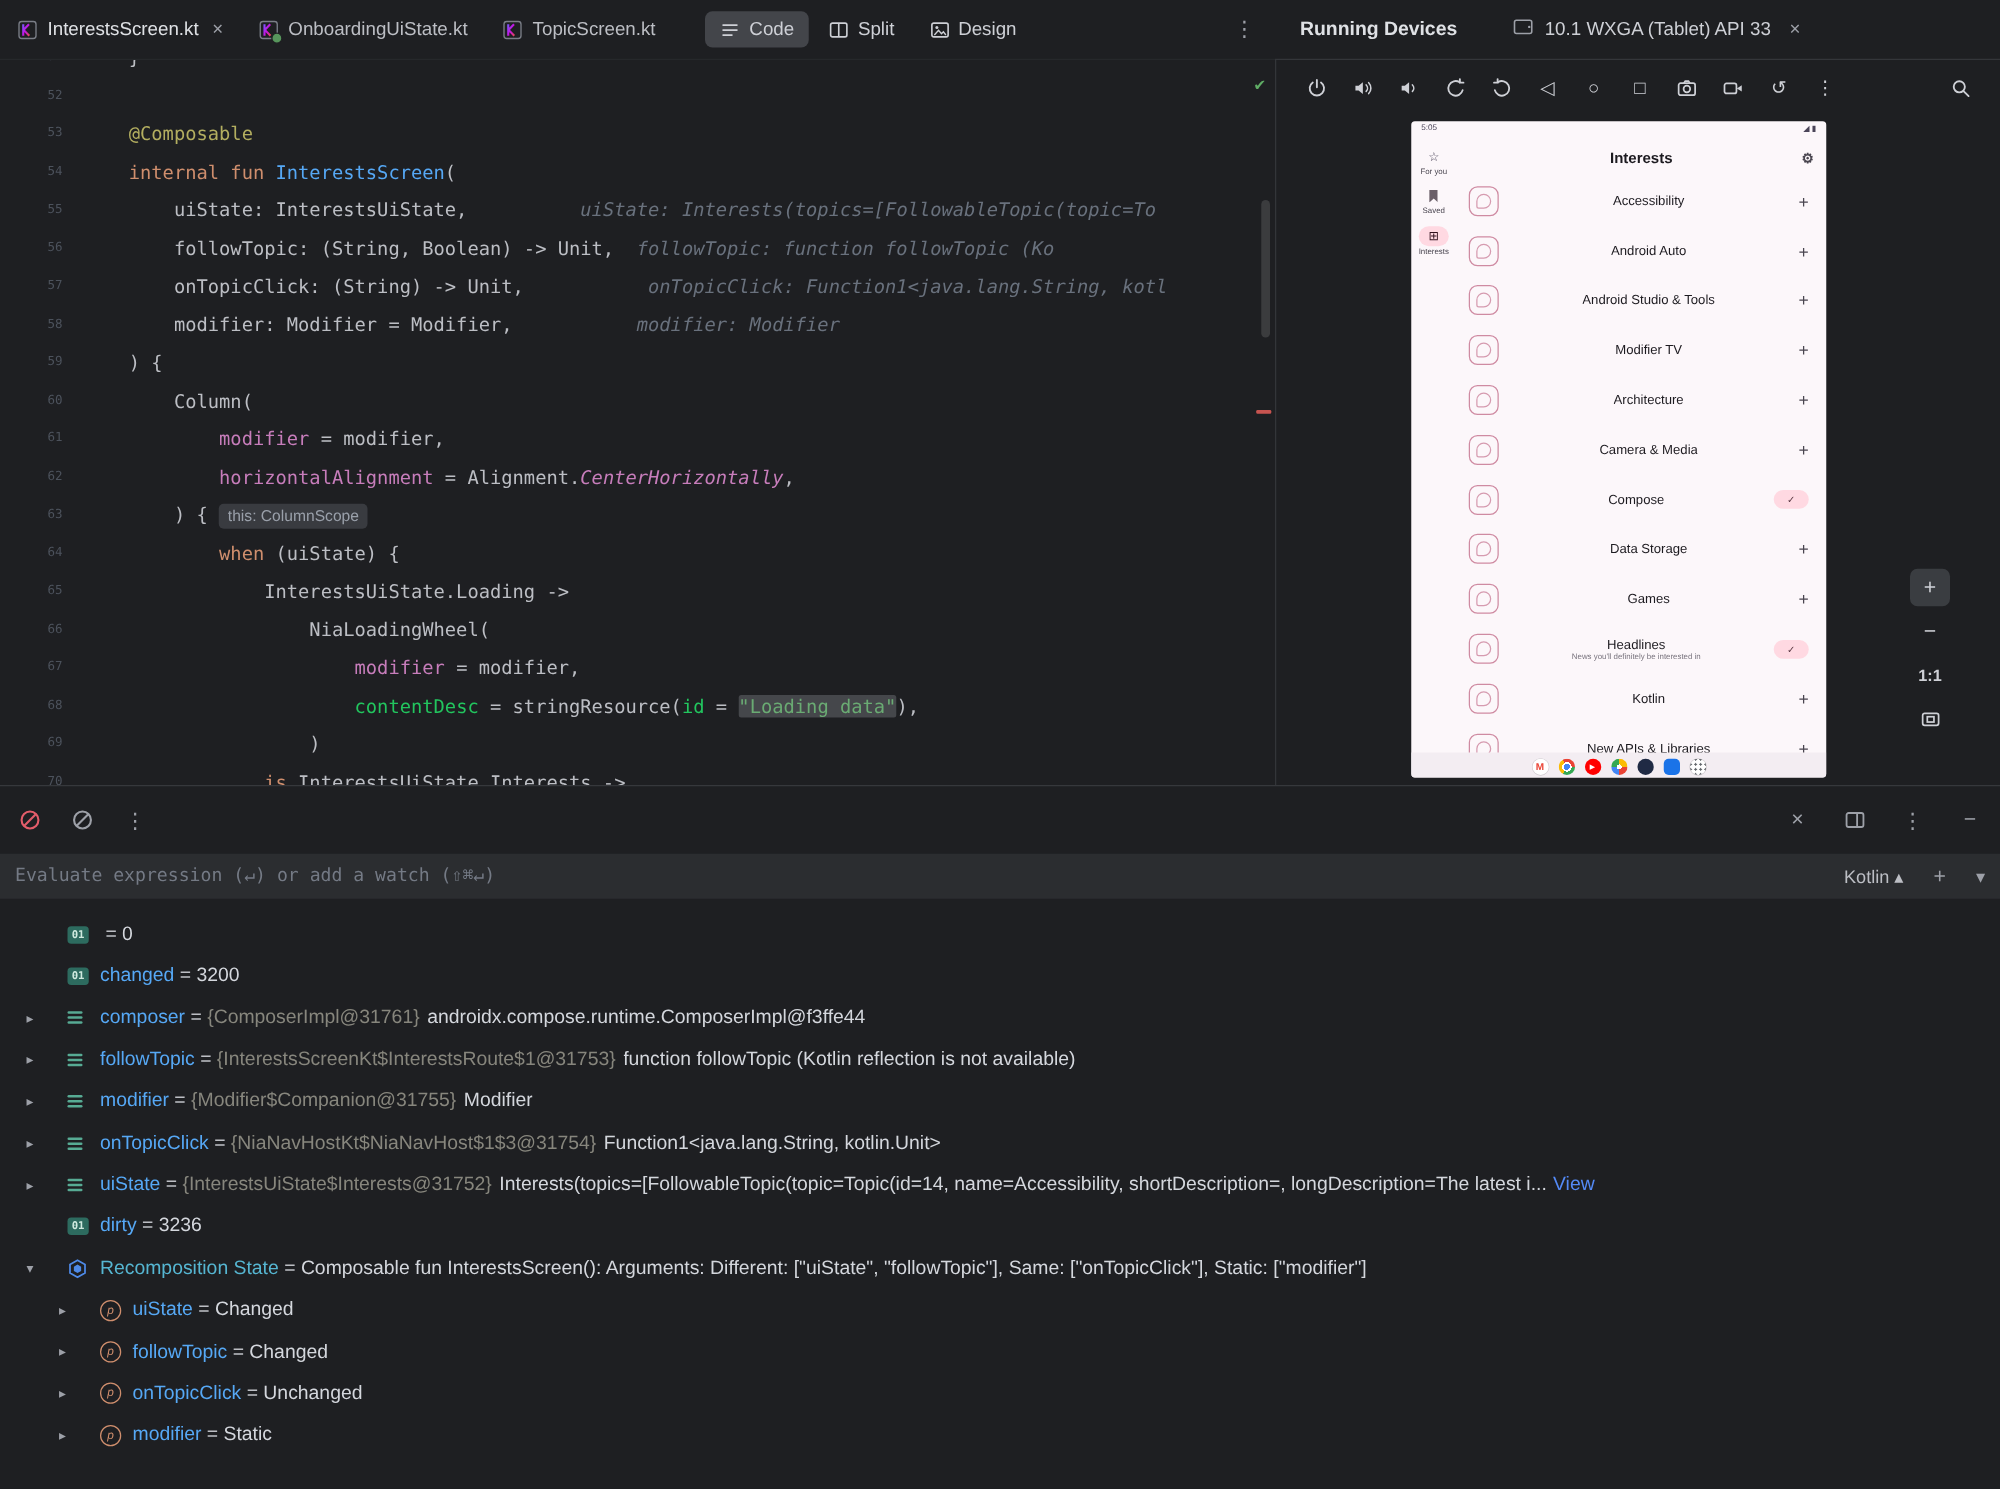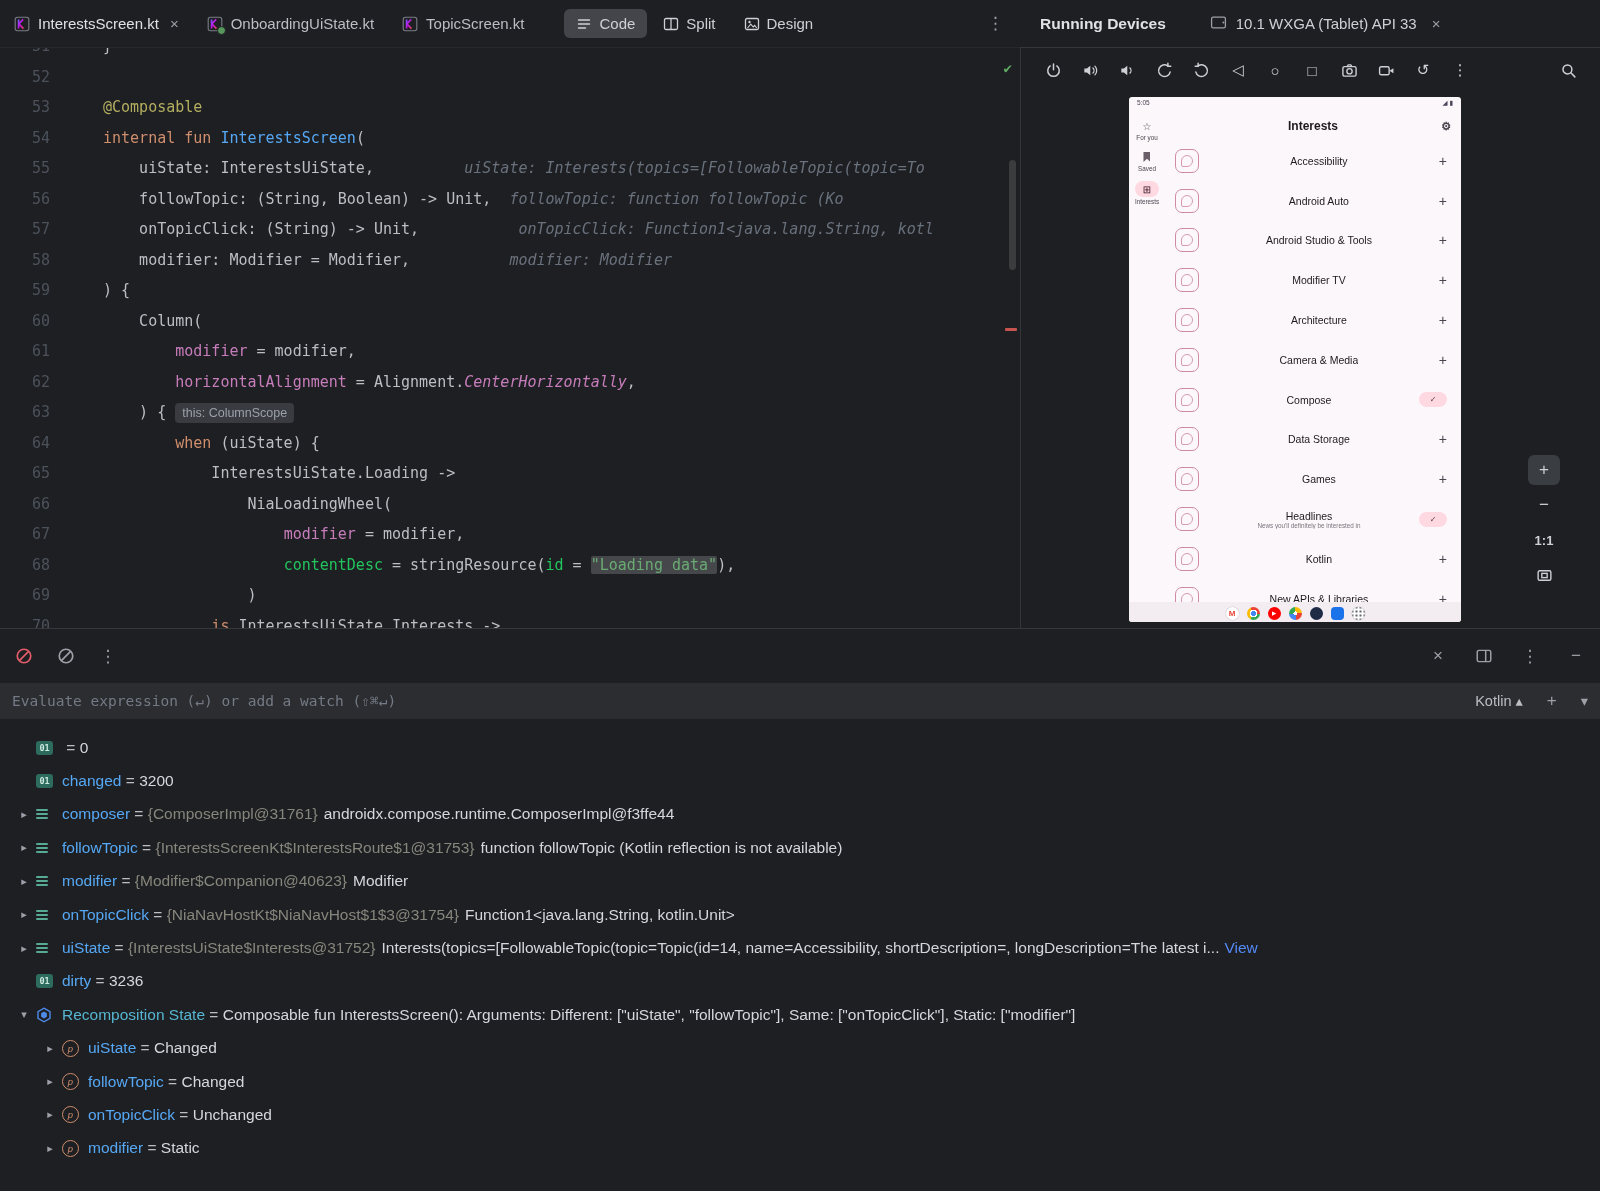--- a/index.html
+++ b/index.html
@@ -26,21 +26,21 @@
   .rd-tab{display:flex;align-items:center;gap:9px;font-size:15px;color:#ced0d6;white-space:nowrap;}
   .rd-tab svg{width:17px;height:17px;}
   .rd-close{color:#9da0a8;font-size:15px;margin-left:6px;}
 
   
   .main{height:580px;display:flex;flex:none;}
   .editor{width:1020px;flex:none;position:relative;overflow:hidden;background:#1e1f22;
           font-family:"DejaVu Sans Mono",monospace;font-size:15px;}
   .lines{margin-top:-17px;}
   .cline{display:flex;height:30.5px;line-height:30.5px;white-space:pre;}
-  .ln{width:50px;text-align:right;color:#4c525c;font-size:15px;flex:none;}
+  .ln{width:50px;text-align:right;color:#4c525c;font-size:10px;flex:none;}
   .ct{padding-left:53px;}
   .tk-p{color:#bcbec4}.tk-k{color:#cf8e6d}.tk-a{color:#b3ae60}.tk-f{color:#56a8f5}
   .tk-v{color:#c77dbb}.tk-i{color:#c77dbb;font-style:italic}.tk-t{color:#22c55e}.tk-S{color:#6aab73;background:#45474b;border-radius:2px;}
   .tk-h{color:#69717d;font-style:italic}
   .tk-c{display:inline-block;background:#393b40;border-radius:4px;padding:0 7px;line-height:20px;
         font-size:12.5px;color:#9aa0aa;font-family:"Liberation Sans",sans-serif;vertical-align:middle;}
   .ed-check{position:absolute;top:12px;right:8px;color:#5fad65;font-size:14px;}
   .ed-mark{position:absolute;top:280px;right:3px;width:12px;height:3px;background:#c75450;border-radius:1px;}
   .ed-scroll{position:absolute;top:112px;right:4px;width:7px;height:110px;background:rgba(255,255,255,.13);border-radius:4px;}
 
@@ -98,21 +98,21 @@
   .dt-ic{width:20px;height:20px;display:flex;align-items:center;justify-content:center;color:#9da0a8;font-size:17px;}
   .dt-ic svg{width:18px;height:18px;}
   .dt-right{margin-left:auto;display:flex;gap:26px;align-items:center;color:#9da0a8;}
   .evalrow{height:36px;background:#2b2d30;display:flex;align-items:center;padding:0 12px;flex:none;
            font-family:"DejaVu Sans Mono",monospace;font-size:14.5px;color:#747a85;}
   .eval-right{margin-left:auto;display:flex;align-items:center;gap:24px;font-family:"Liberation Sans",sans-serif;color:#9da0a8;}
   .eval-lang{color:#bcbec4;font-size:14.5px;}
   .vars{flex:1;padding-top:12px;font-size:15.5px;overflow:hidden;}
   .vrow{height:33.4px;display:flex;align-items:center;padding-left:12px;white-space:nowrap;overflow:hidden;}
   .vchev{width:24px;color:#9da0a8;font-size:11px;text-align:center;flex:none;}
-  .vicon{width:26px;flex:none;display:flex;align-items:flex-start;}
+  .vicon{width:26px;flex:none;display:flex;align-items:flex-start;margin-left:18px;}
   .vname{color:#56a8f5;}
   .vname.teal{color:#56b6d2;}
   .veq{color:#bcbec4;white-space:pre;}
   .vref{color:#87867d;margin-right:6px;}
   .vval{color:#d4d7dd;overflow:hidden;min-width:0;flex:0 1 auto;white-space:nowrap;}
   .vlink{color:#548af7;margin-left:5px;margin-right:44px;flex:none;}
   .ic-int{width:17px;height:14px;border-radius:3px;background:#2d6b5f;color:#cfeadf;font-size:8.5px;font-weight:700;
           display:flex;align-items:center;justify-content:center;font-family:"DejaVu Sans Mono",monospace;}
   .ic-obj{display:flex;flex-direction:column;gap:2px;}
   .ic-obj i{display:block;width:12px;height:2px;background:#57ab94;border-radius:1px;}
@@ -539,21 +539,21 @@
           <span class="vchev">▸</span>
           <span class="vicon">
             <span class="ic-obj">
               <i></i>
               <i></i>
               <i></i>
             </span>
           </span>
           <span class="vname">modifier</span>
           <span class="veq"> = </span>
-          <span class="vref">{Modifier$Companion@40623}</span>
+          <span class="vref">{Modifier$Companion@31755}</span>
           <span class="vval">Modifier</span>
         </div>
         <div class="vrow">
           <span class="vchev">▸</span>
           <span class="vicon">
             <span class="ic-obj">
               <i></i>
               <i></i>
               <i></i>
             </span>

